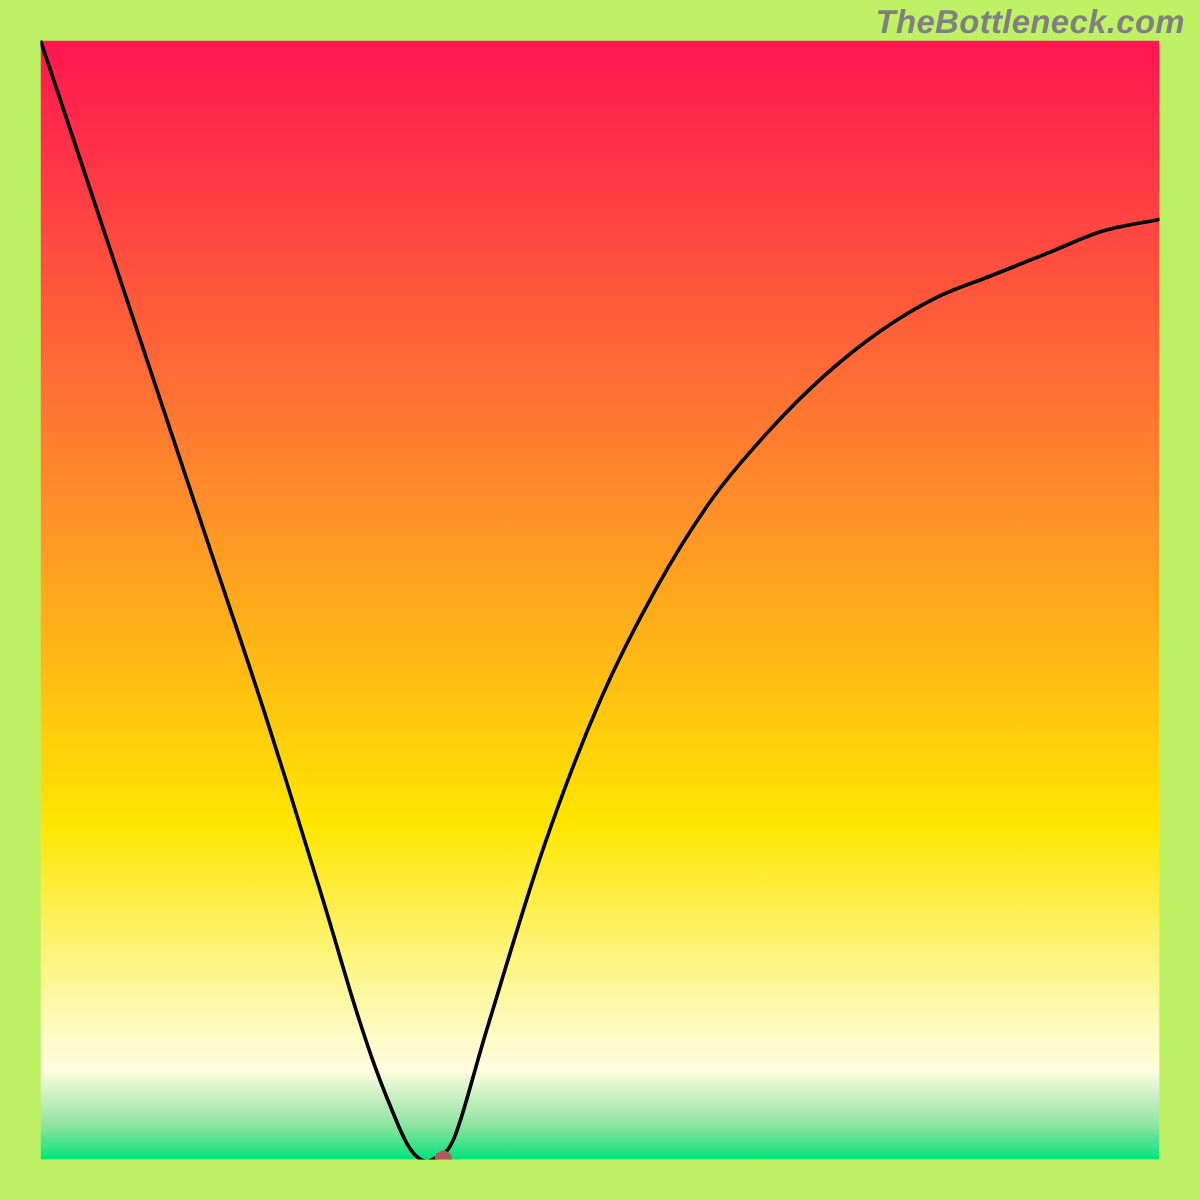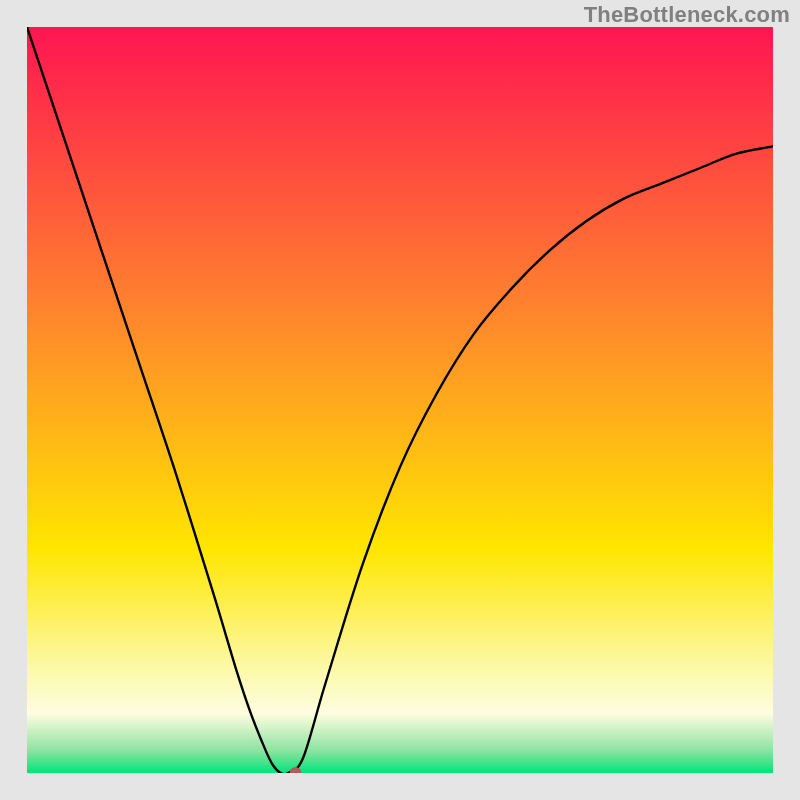--- a/index.html
+++ b/index.html
@@ -9,21 +9,22 @@
     height: 800px;
     background: #000;
     overflow: hidden;
   }
   .frame {
     position: absolute;
     left: 0;
     top: 0;
     width: 800px;
     height: 800px;
-    background: #e5e5e5;
+    background: #bef264;
+    font-style: italic;
   }
   .plot {
     position: absolute;
     left: 27px;
     top: 27px;
     width: 746px;
     height: 746px;
   }
   .watermark {
     position: absolute;

